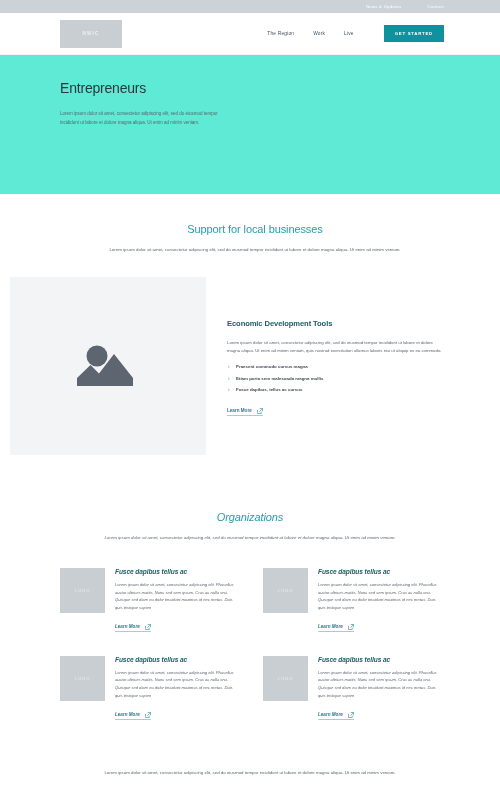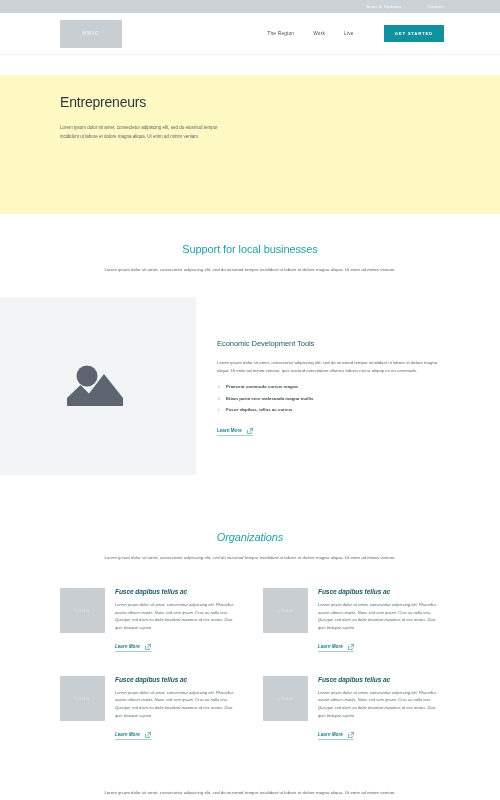--- a/index.html
+++ b/index.html
@@ -71,24 +71,23 @@
     font-weight:bold;
     letter-spacing:.7px;
     padding:6px 11px;
     border:none;
     margin-left:11px;
     white-space:nowrap;
     cursor:pointer;
   }
   
   .hero {
-    background:#fef9c3;
-    padding:19px 60px 46px 60px;
+    background:#5eead4;
+    padding:25px 60px 46px 60px;
     height:139px;
-    margin-top:20px;
   }
   .hero-title {
     font-size:14px;
     font-weight:normal;
     color:#2d3640;
     letter-spacing:-.2px;
     margin-bottom:13px;
   }
   .hero-body {
     font-size:4.5px;
@@ -104,39 +103,39 @@
     color:#23a0ad;
     letter-spacing:-.1px;
     margin-bottom:11px;
   }
   .section-sub {
     font-size:4.4px;
     line-height:1.95;
     color:#5d6670;
   }
   
-  .support-section { padding-top:29px; }
+  .support-section { padding-top:29px;padding-left:10px; }
   .feature-row {
     display:flex;
     margin-top:22px;
     padding-right:56px;
   }
   .feature-image {
     width:196px;
     height:178px;
     background:#f2f4f6;
     flex:none;
     display:flex;
     align-items:center;
     justify-content:center;
   }
   .feature-text { padding:42px 0 0 21px; }
   .feature-title {
     font-size:7.6px;
-    font-weight:normal;
+    font-weight:bold;
     color:#1c5c63;
     letter-spacing:-.1px;
     margin-bottom:11px;
   }
   .feature-body {
     font-size:4.3px;
     line-height:1.95;
     color:#5d6670;
     margin-bottom:9px;
   }

